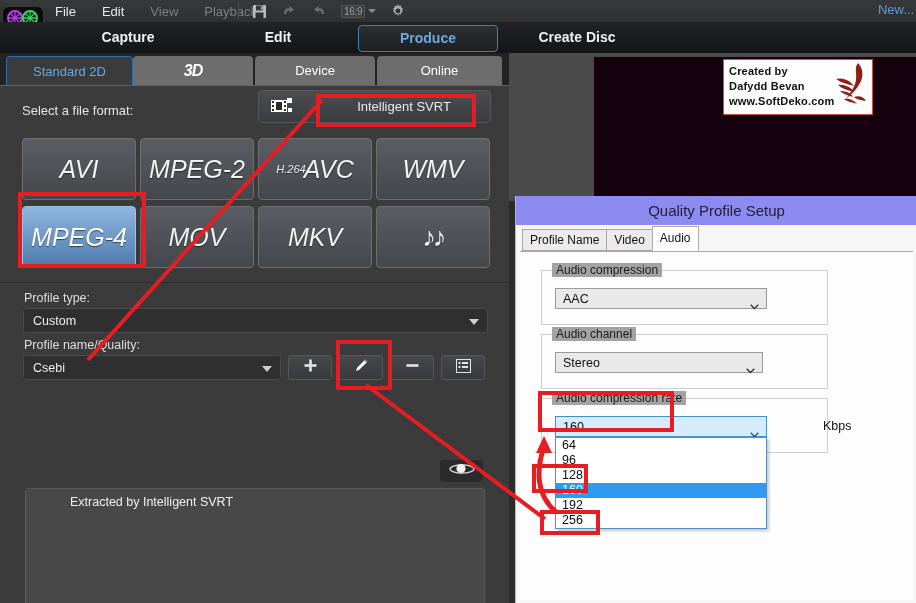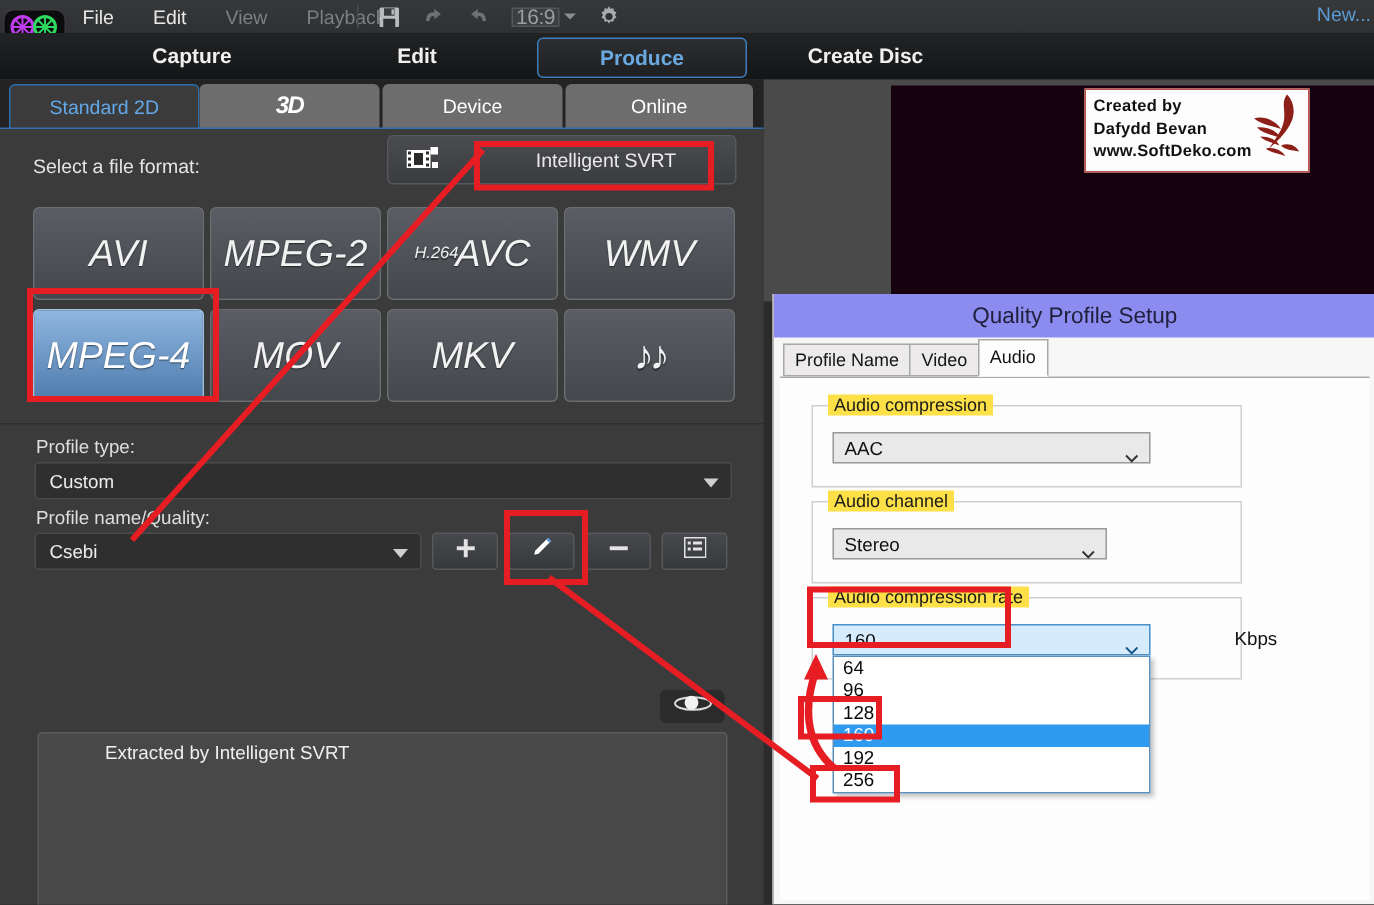--- a/index.html
+++ b/index.html
@@ -27,21 +27,21 @@
     position:absolute;left:238px;top:3px;width:1px;height:16px;background:#4b4d4f;
   }
   .ticons{
     position:absolute;left:252px;top:0;height:22px;display:flex;align-items:center;gap:14px;
   }
   .ticons svg{display:block;}
   .ratio-chip{
     display:flex;align-items:center;gap:3px;
   }
   .ratio-box{
-    font-size:14px;color:#9b9d9f;background:#3c3e40;border:1px solid #54565a;
+    font-size:10px;color:#9b9d9f;background:#3c3e40;border:1px solid #54565a;
     padding:0 2px;line-height:11px;border-radius:1px;letter-spacing:-.3px;
   }
   .newtxt{
     position:absolute;right:2px;top:2px;font-size:13px;color:#5b9bd5;
     white-space:nowrap;
   }
 
   
   .logo{
     position:absolute;left:2px;top:6px;width:40px;height:44px;
@@ -199,21 +199,21 @@
     position:relative;z-index:3;
   }
   .dlg-body{
     position:absolute;left:4px;top:55px;width:393px;height:348px;
     background:#fdfdfd;border-top:1px solid #a8a8a8;
   }
   .grp{
     position:absolute;border:1px solid #cfcfcf;
   }
   .grp-title{
-    position:absolute;top:-8px;left:10px;background:#fde047;padding:0 4px;
+    position:absolute;top:-8px;left:10px;background:#a3a3a3;padding:0 4px;
     font-size:12px;color:#1a1a1a;white-space:nowrap;
   }
   .wcombo{
     position:absolute;height:21px;background:#e9e9e9;border:1px solid #9a9a9a;
     box-sizing:border-box;
   }
   .wcombo.lit{background:#d6ebfb;border:1px solid #4a90c8;}
   .wcombo .v{
     position:absolute;left:7px;top:0;height:21px;line-height:20px;font-size:12.5px;color:#101010;
   }
@@ -475,21 +475,21 @@
         <span class="wcaret">
           <svg width="9" height="6" viewBox="0 0 9 6">
               <path d="M0.7 0.7 L4.5 4.5 L8.3 0.7" fill="none" stroke="#333" stroke-width="1.3"></path>
             </svg>
         </span>
       </div>
 
       <div class="grp" style="left:21px;top:82px;width:285px;height:53px;">
         <span class="grp-title">Audio channel</span>
       </div>
-      <div class="wcombo" style="left:35px;top:100px;width:183px;">
+      <div class="wcombo" style="left:35px;top:100px;width:208px;">
         <span class="v">Stereo</span>
         <span class="wcaret">
           <svg width="9" height="6" viewBox="0 0 9 6">
               <path d="M0.7 0.7 L4.5 4.5 L8.3 0.7" fill="none" stroke="#333" stroke-width="1.3"></path>
             </svg>
         </span>
       </div>
 
       <div class="grp" style="left:21px;top:146px;width:285px;height:53px;">
         <span class="grp-title">Audio compression rate</span>

